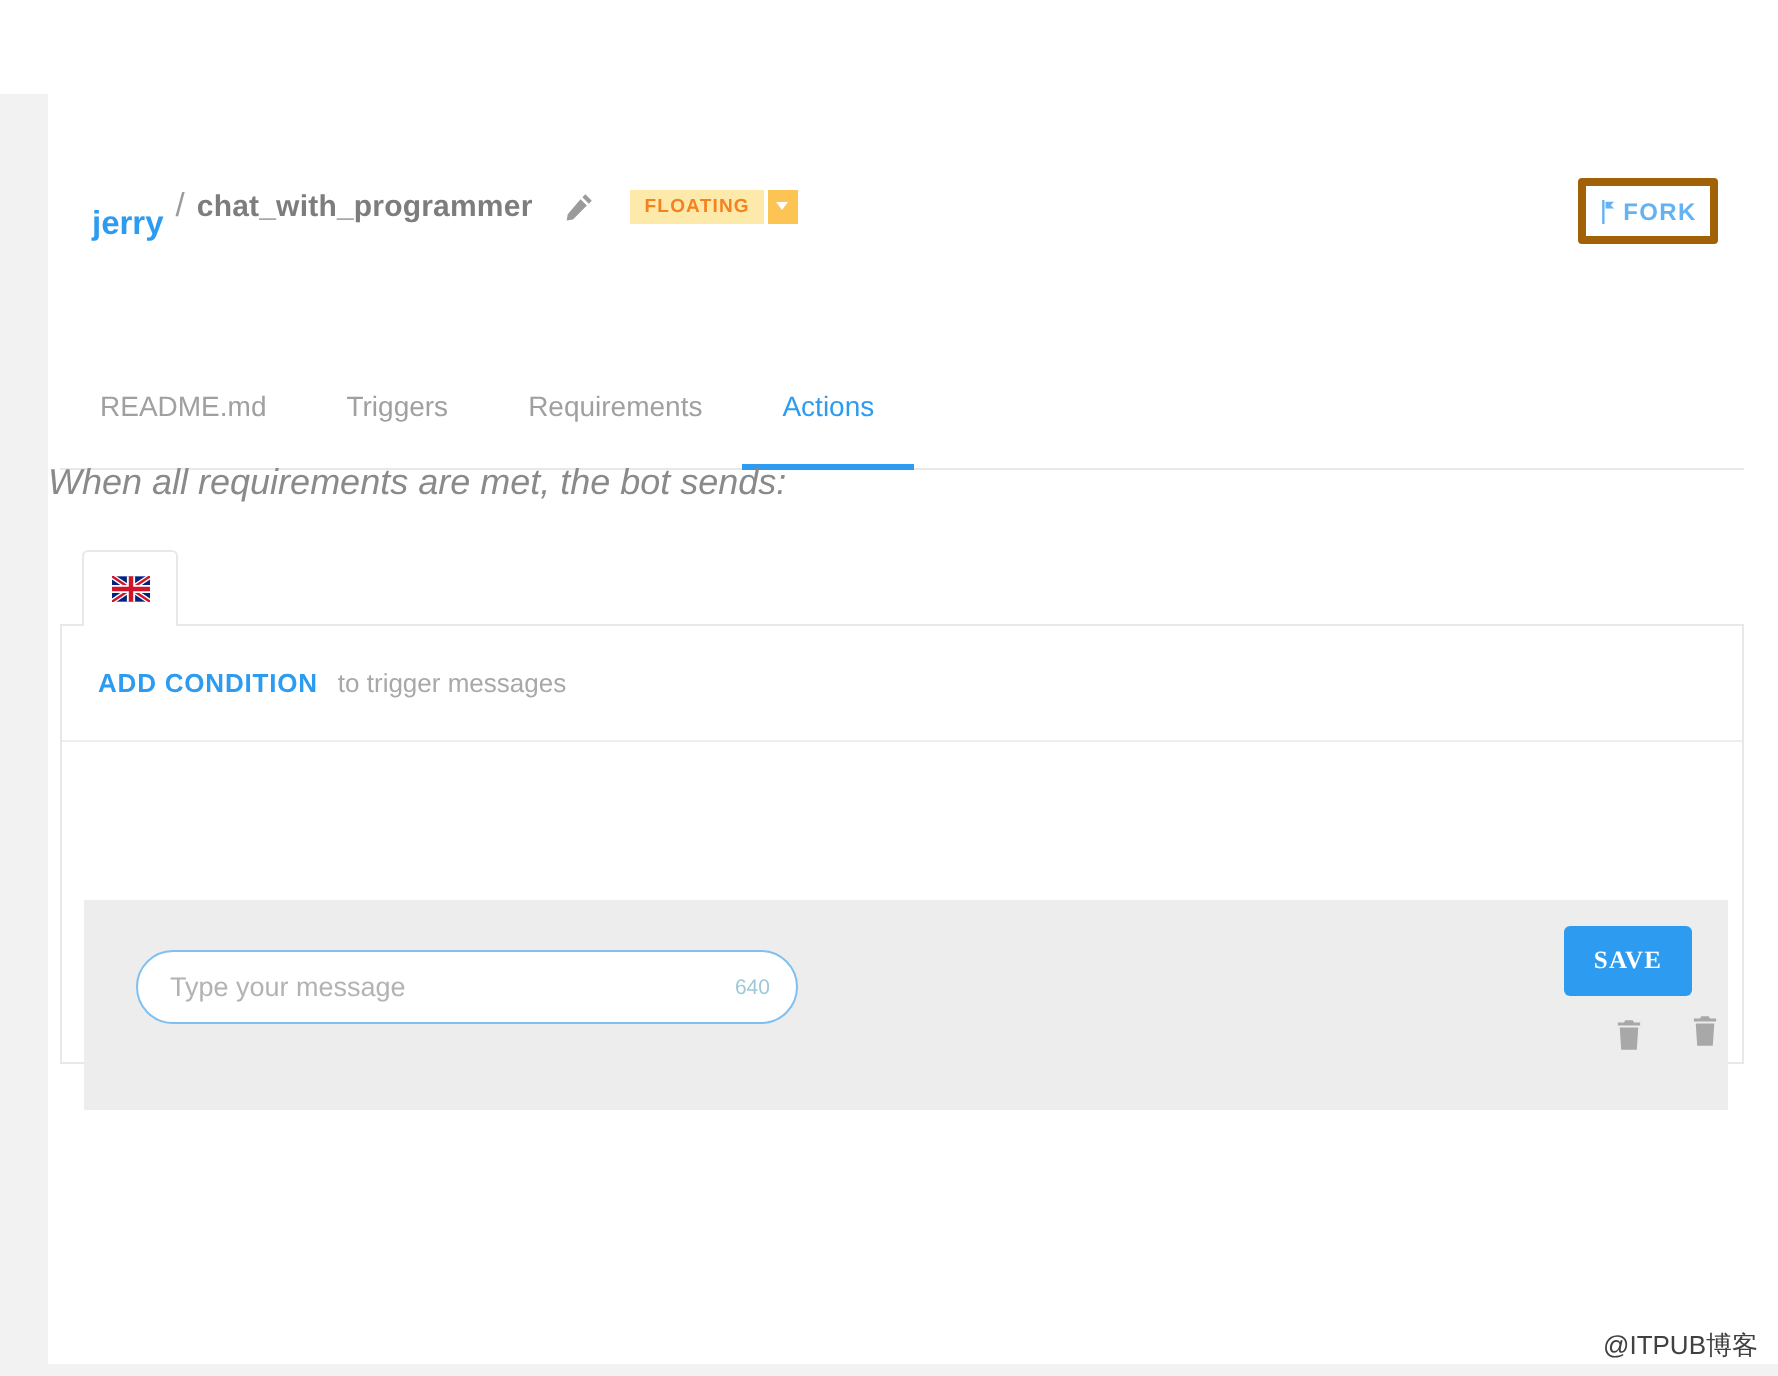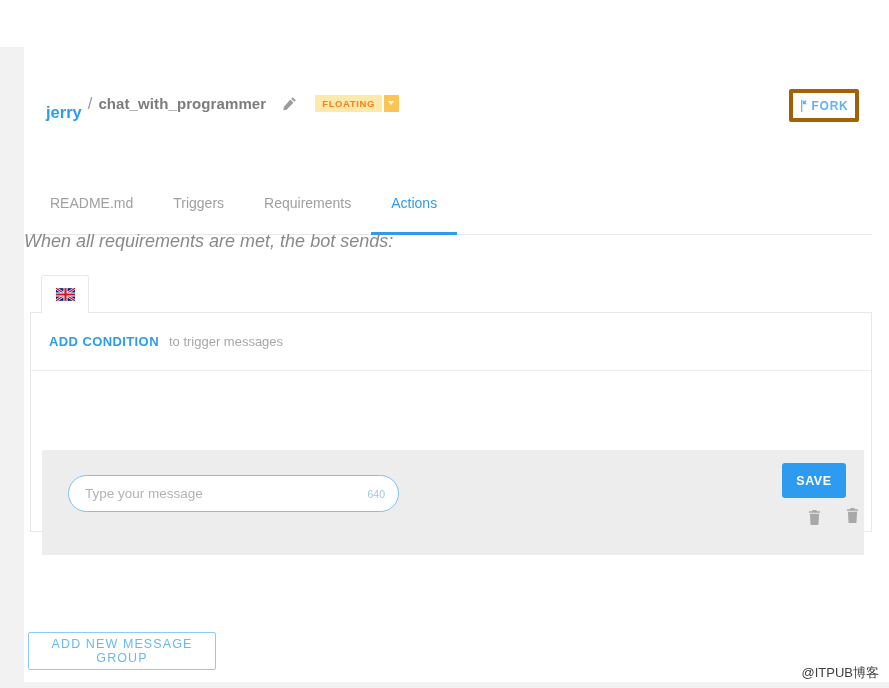--- a/index.html
+++ b/index.html
@@ -286,21 +286,21 @@
     pointer-events: none;
   }
   .save-btn {
     position: absolute;
     right: 18px; top: 13px;
     width: 64px; height: 35px;
     background: #2d9cf0;
     border: none;
     border-radius: 3px;
     color: #ffffff;
-    font-family: Liberation Sans, sans-serif;
+    font-family: Liberation Serif, serif;
     font-size: 12.5px;
     font-weight: bold;
     letter-spacing: .6px;
     cursor: pointer;
   }
   .trash {
     width: 13px; height: 15px;
     display: block;
     cursor: pointer;
   }
@@ -424,18 +424,17 @@
         <svg class="trash trash-msg" viewBox="0 0 14 16">
           <path fill="#a8a8a8" d="M5 0h4l.7 1.3H13v1.6H1V1.3h3.3zM2 4h10l-.8 12H2.8z"></path>
         </svg>
       </div>
 
       <svg class="trash trash-group" viewBox="0 0 14 16">
         <path fill="#a8a8a8" d="M5 0h4l.7 1.3H13v1.6H1V1.3h3.3zM2 4h10l-.8 12H2.8z"></path>
       </svg>
     </div>
 
-    <button class="addgroup">ADD NEW MESSAGE GROUP</button>
 
     <div class="watermark">@ITPUB博客</div>
     <div class="bottomstrip"></div>
   </div>
 </div>
 
 </body></html>

